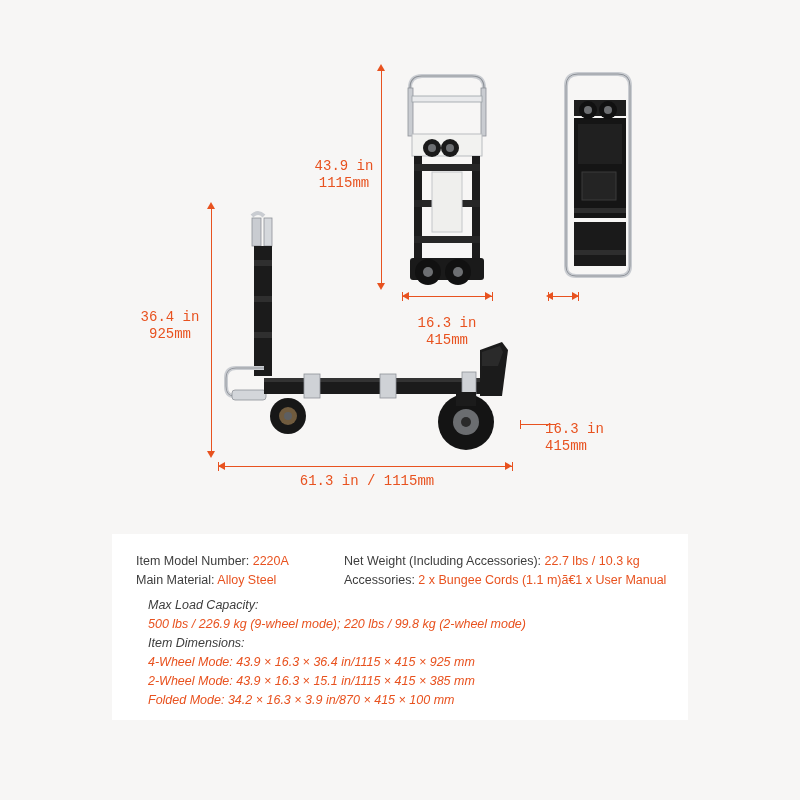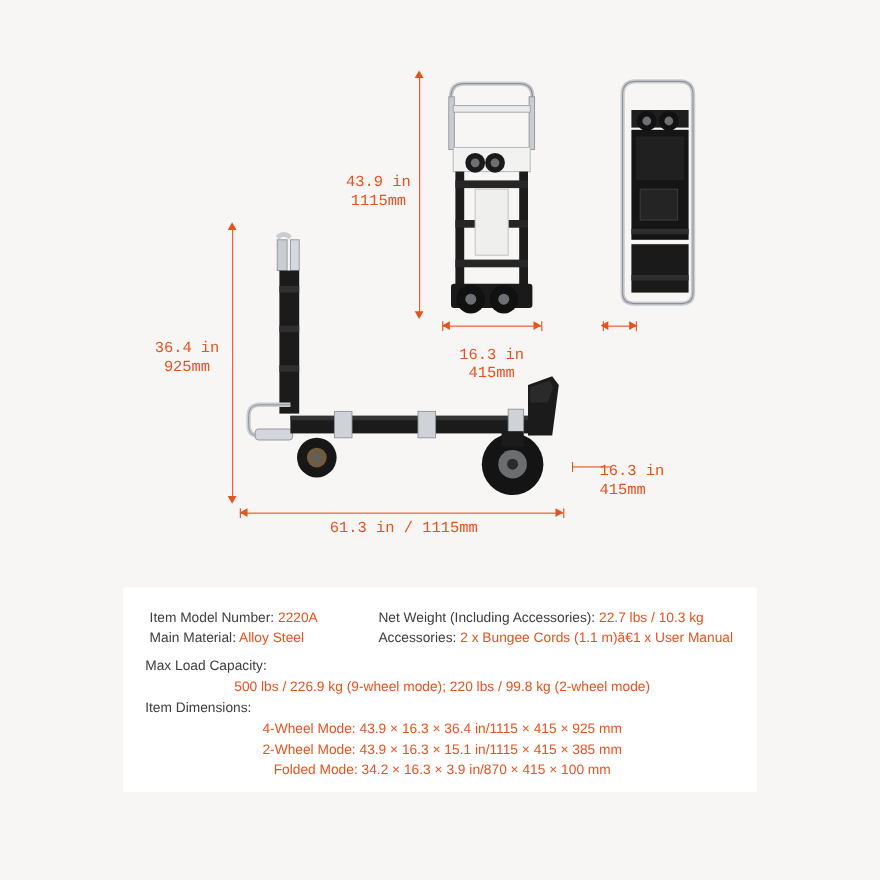--- a/index.html
+++ b/index.html
@@ -65,24 +65,24 @@
     box-sizing: border-box;
     padding: 18px 24px;
   }
   .spec-row {
     font-size: 12.5px;
     line-height: 19px;
     color: #3d3d3d;
     white-space: nowrap;
   }
   .spec-label { color: #3d3d3d; }
-  .spec-val { color: #e8521f; text-align: center; }
+  .spec-val { color: #e8521f; }
   .spec-col-left  { position: absolute; left: 24px; top: 18px; width: 230px; }
   .spec-col-right { position: absolute; left: 232px; top: 18px; width: 330px; }
-  .spec-block { position: absolute; left: 20px; top: 62px; width: 540px; }
+  .spec-block { position: absolute; left: 36px; top: 62px; width: 540px; font-style: italic; }
 </style>
 </head>
 <body>
 
 <div class="page">
 
   <svg class="abs" style="left:392px; top:60px; width:110px; height:230px;" viewBox="0 0 110 230">
 
     <path d="M18 28 q0 -12 12 -12 h50 q12 0 12 12 v40" fill="none" stroke="#c9ccd1" stroke-width="4"></path>
     <path d="M18 28 q0 -12 12 -12 h50 q12 0 12 12 v40" fill="none" stroke="#8e9298" stroke-width="1.2"></path>

